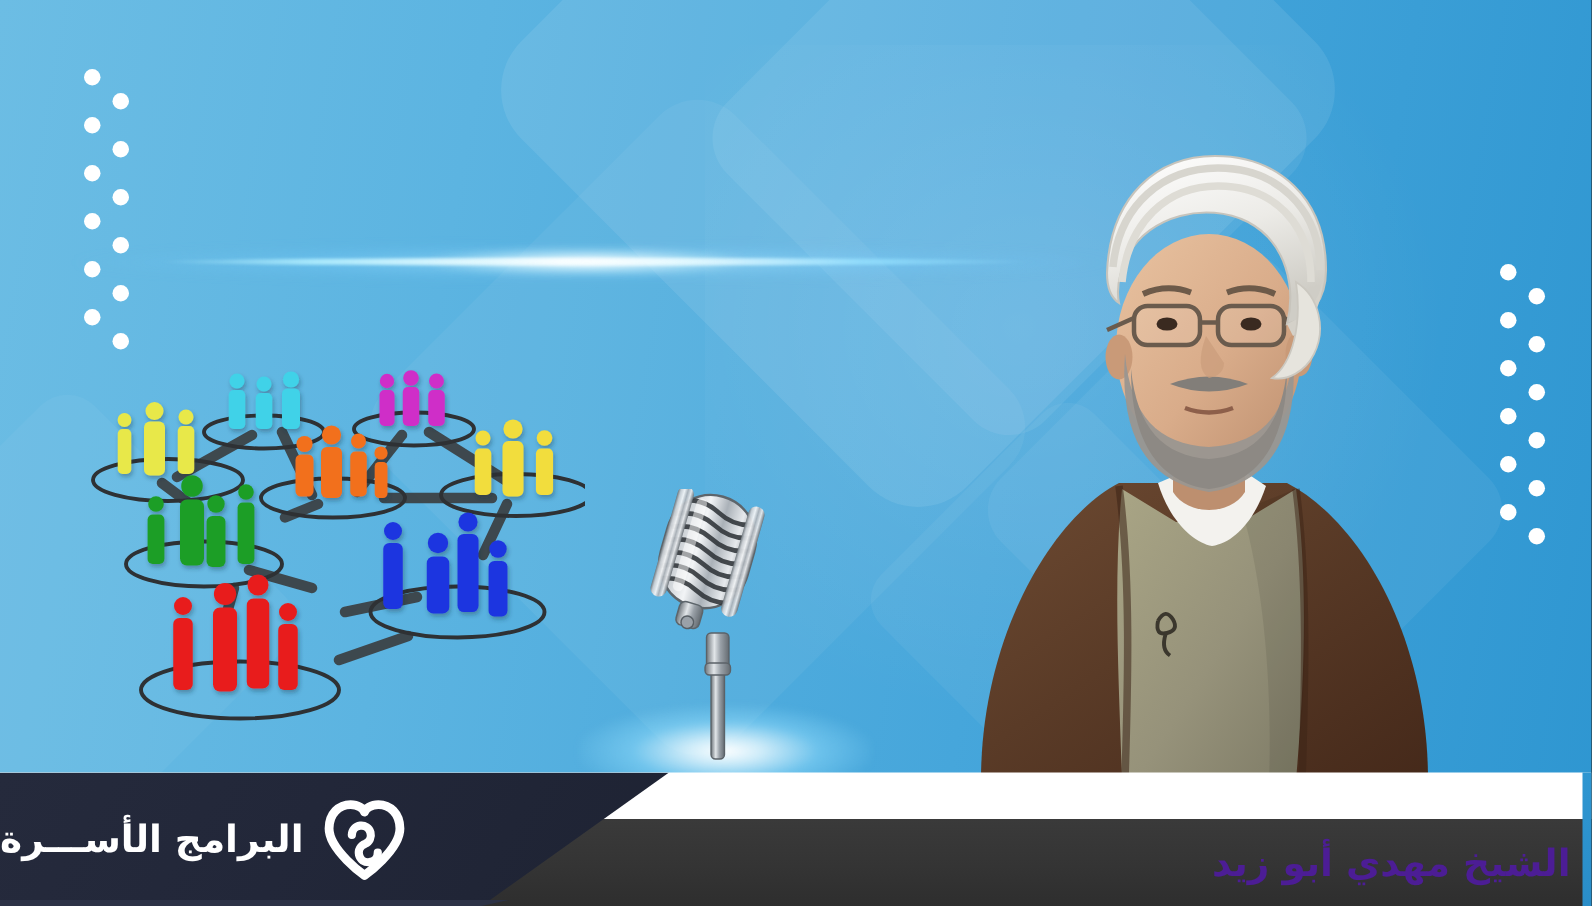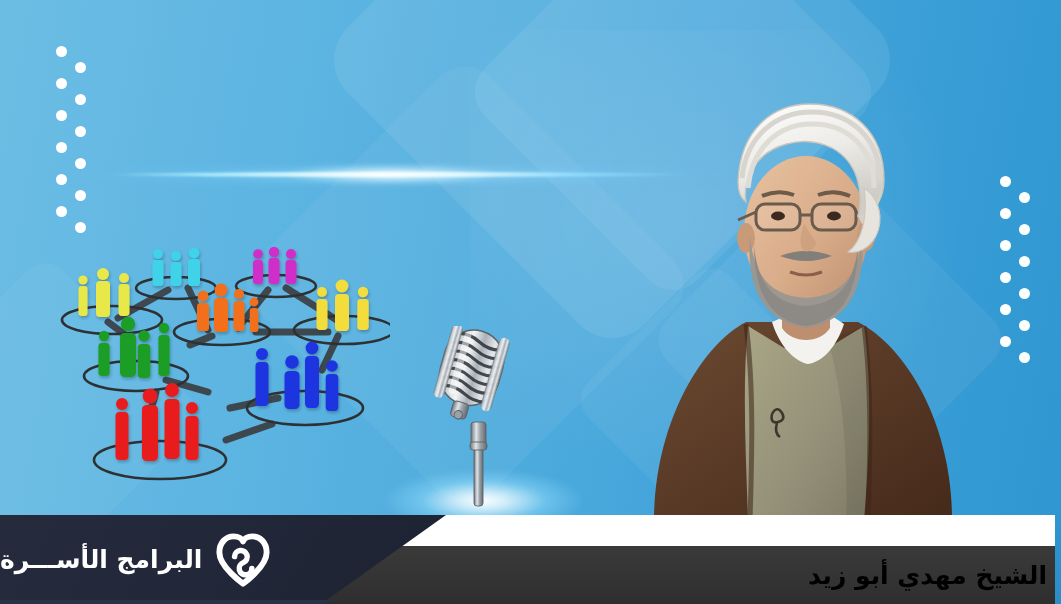--- a/index.html
+++ b/index.html
@@ -129,21 +129,21 @@
   .brand-logo{width:54px;height:54px;flex:0 0 auto;}
   .brand-logo svg{width:100%;height:100%;display:block;}
   .brand-text{
     color:#ffffff;font-size:25px;font-weight:bold;white-space:nowrap;
     direction:rtl;letter-spacing:.2px;
   }
 
   .speaker-name{
     position:absolute;right:14px;top:546px;height:58px;
     display:flex;align-items:center;
-    color:#000000;font-size:25px;font-weight:bold;
+    color:#4c1d95;font-size:25px;font-weight:bold;
     direction:rtl;white-space:nowrap;letter-spacing:.2px;
   }
 </style>
 </head>
 <body>
 
 <div id="stage">
 
   <div class="bg-base"></div>
   <div class="bg-diamond d1"></div>

